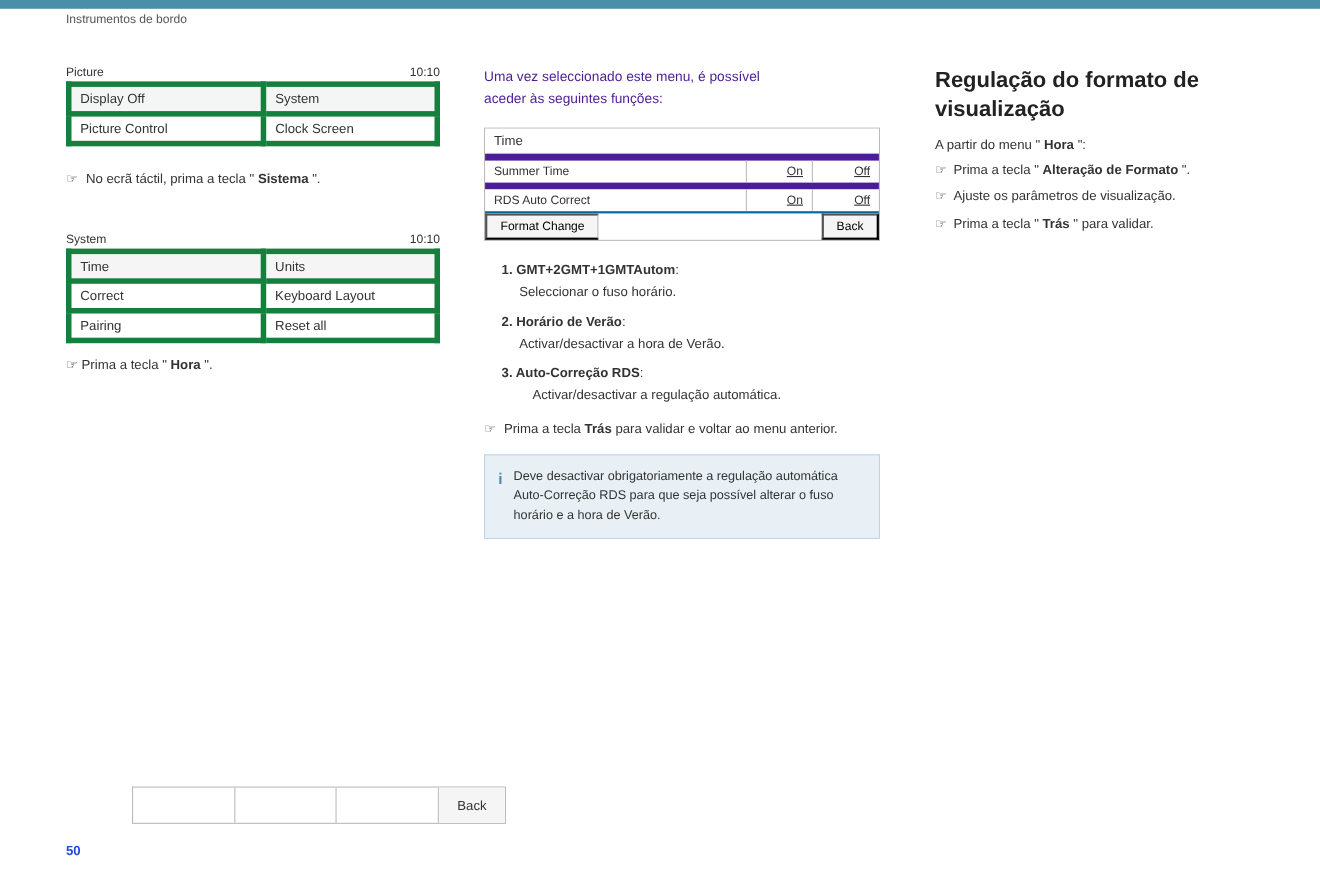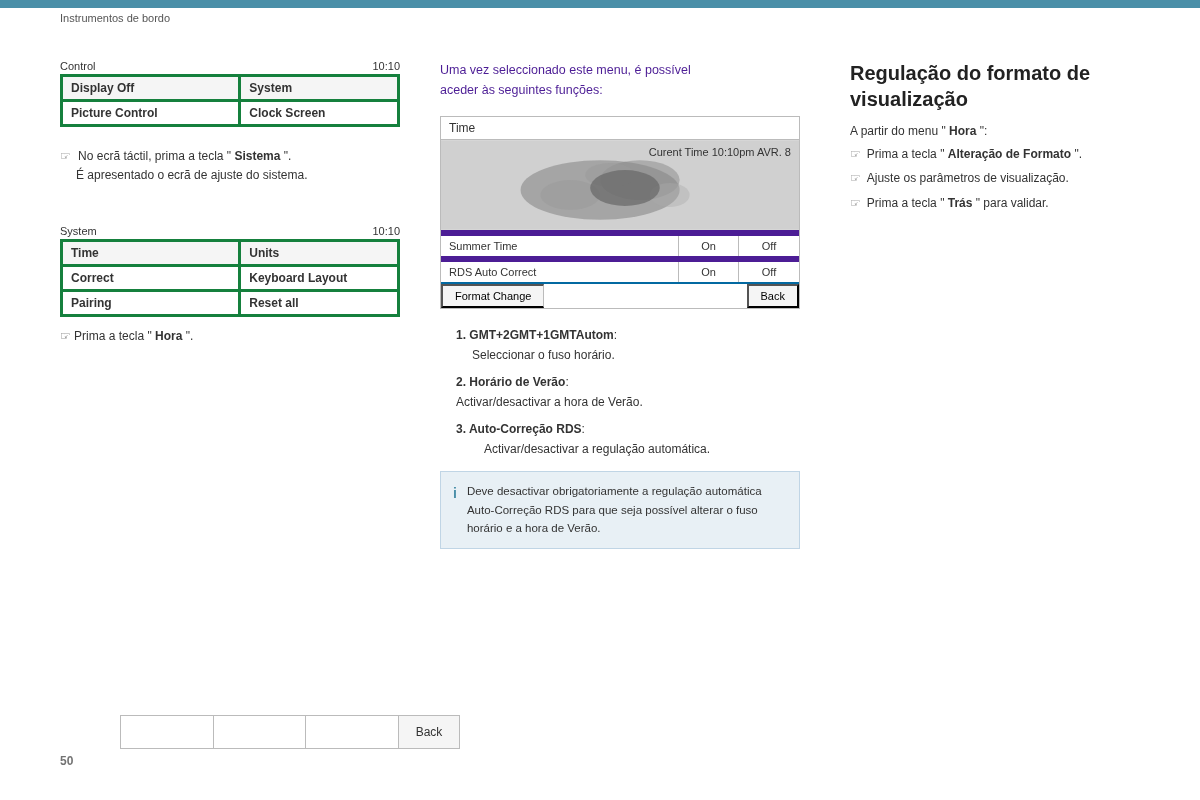--- a/index.html
+++ b/index.html
@@ -40,25 +40,24 @@
       width: 360px;
     }
 
     
     .settings-table {
       width: 340px;
       border-collapse: collapse;
       margin-bottom: 8px;
     }
     .settings-table td {
-      border: 3px solid #15803d;
+      border: 5px solid #15803d;
       padding: 4px 8px;
       font-size: 12px;
       background: #fff;
-      font-weight: bold;
     }
     .settings-table td:first-child {
       width: 180px;
     }
     .settings-table td:last-child {
       width: 160px;
     }
     .settings-table tr:first-child td {
       background: #f5f5f5;
     }
@@ -175,21 +174,22 @@
     .time-row-label {
       flex: 1;
       padding: 4px 8px;
       font-size: 11px;
       border-right: 1px solid #bbb;
     }
     .time-row-on, .time-row-off {
       width: 60px;
       padding: 4px 8px;
       font-size: 11px;
-      text-align: center;
+      text-align: right;
+      text-decoration: underline;
     }
     .time-row-on { border-right: 1px solid #bbb; }
 
     .format-row {
       display: flex;
       border-top: 2px solid #0369a1;
     }
     .format-btn {
       padding: 4px 12px;
       font-size: 11px;
@@ -270,24 +270,24 @@
     .right-list-item {
       display: flex;
       align-items: flex-start;
       margin-bottom: 4px;
     }
     .right-list-item .arrow { margin-right: 6px; color: #555; flex-shrink: 0; }
 
     
     .page-number {
       position: absolute;
-      bottom: 32px;
+      bottom: 20px;
       left: 60px;
       font-size: 12px;
-      color: #737373;
+      color: #1d4ed8;
       font-weight: bold;
     }
 
     
     .tbl-header-row {
       display: flex;
       justify-content: space-between;
       font-size: 11px;
       color: #333;
       width: 340px;
@@ -299,43 +299,40 @@
 
 <div class="top-bar"></div>
 
 <div class="page-header">
   <span>Instrumentos de bordo</span>
 </div>
 
 <div class="left-col">
 
   <div class="tbl-header-row">
-    <span>Control</span>
+    <span>Picture</span>
     <span>10:10</span>
   </div>
   <table class="settings-table">
     <tbody>
       <tr>
         <td>Display Off</td>
         <td>System</td>
       </tr>
       <tr>
         <td>Picture Control</td>
         <td>Clock Screen</td>
       </tr>
     </tbody>
   </table>
 
   <div class="left-body-text">
     <div>
       <span class="arrow">☞</span>
       <span>No ecrã táctil, prima a tecla " <strong>Sistema</strong> ".</span>
-    </div>
-    <div style="margin-left:16px;">
-      <span>É apresentado o ecrã de ajuste do sistema.</span>
     </div>
   </div>
 
   <div class="system-section">
     <div class="tbl-header-row">
       <span>System</span>
       <span>10:10</span>
     </div>
     <table class="settings-table">
       <tbody>
@@ -371,37 +368,20 @@
 
 <div class="mid-col">
 
   <div class="intro-text">
     <div>Uma vez seleccionado este menu, é possível</div>
     <div>aceder às seguintes funções:</div>
   </div>
 
   <div class="time-panel">
     <div class="time-panel-header">Time</div>
-    <div class="time-panel-map">
-
-      <svg viewBox="0 0 360 90" class="map-svg">
-        <rect width="360" height="90" fill="#d0d0d0"></rect>
-
-        <ellipse cx="160" cy="50" rx="80" ry="30" fill="#888" opacity="0.6"></ellipse>
-        <ellipse cx="200" cy="40" rx="40" ry="20" fill="#888" opacity="0.5"></ellipse>
-        <ellipse cx="130" cy="55" rx="30" ry="15" fill="#999" opacity="0.5"></ellipse>
-        <ellipse cx="230" cy="55" rx="20" ry="12" fill="#aaa" opacity="0.4"></ellipse>
-        <ellipse cx="170" cy="35" rx="25" ry="12" fill="#999" opacity="0.5"></ellipse>
-
-        <ellipse cx="185" cy="48" rx="35" ry="18" fill="#666" opacity="0.7"></ellipse>
-      </svg>
-      <div class="current-time-label">
-        <span>Curent Time</span>&nbsp;<span>10:10pm AVR. 8</span>
-      </div>
-    </div>
 
 
     <div class="time-row">
       <div class="time-row-label">Summer Time</div>
       <div class="time-row-on">On</div>
       <div class="time-row-off">Off</div>
     </div>
     <div class="time-row">
       <div class="time-row-label">RDS Auto Correct</div>
       <div class="time-row-on">On</div>
@@ -415,28 +395,32 @@
     </div>
   </div>
 
   <ol class="numbered-list" style="list-style:none; padding:0;">
     <li>
       <strong>1. GMT+2GMT+1GMTAutom</strong>:<br>
       <span style="margin-left:16px;">Seleccionar o fuso horário.</span>
     </li>
     <li>
       <strong>2. Horário de Verão</strong>:<br>
-      <span style="margin-left:0;">Activar/desactivar a hora de Verão.</span>
+      <span style="margin-left:16px;">Activar/desactivar a hora de Verão.</span>
     </li>
     <li>
       <strong>3. Auto-Correção RDS</strong>:<br>
       <span style="margin-left:28px;">Activar/desactivar a regulação automática.</span>
     </li>
   </ol>
 
+  <div class="back-arrow-text">
+    <span class="arrow">☞</span>
+    Prima a tecla <strong>Trás</strong> para validar e voltar ao menu anterior.
+  </div>
 
   <div class="info-box">
     <span class="info-icon">i</span>
     <span>Deve desactivar obrigatoriamente a regulação automática Auto-Correção RDS para que seja possível alterar o fuso horário e a hora de Verão.</span>
   </div>
 
 </div>
 
 <div class="right-col">
   <div class="right-title">Regulação do formato de visualização</div>

